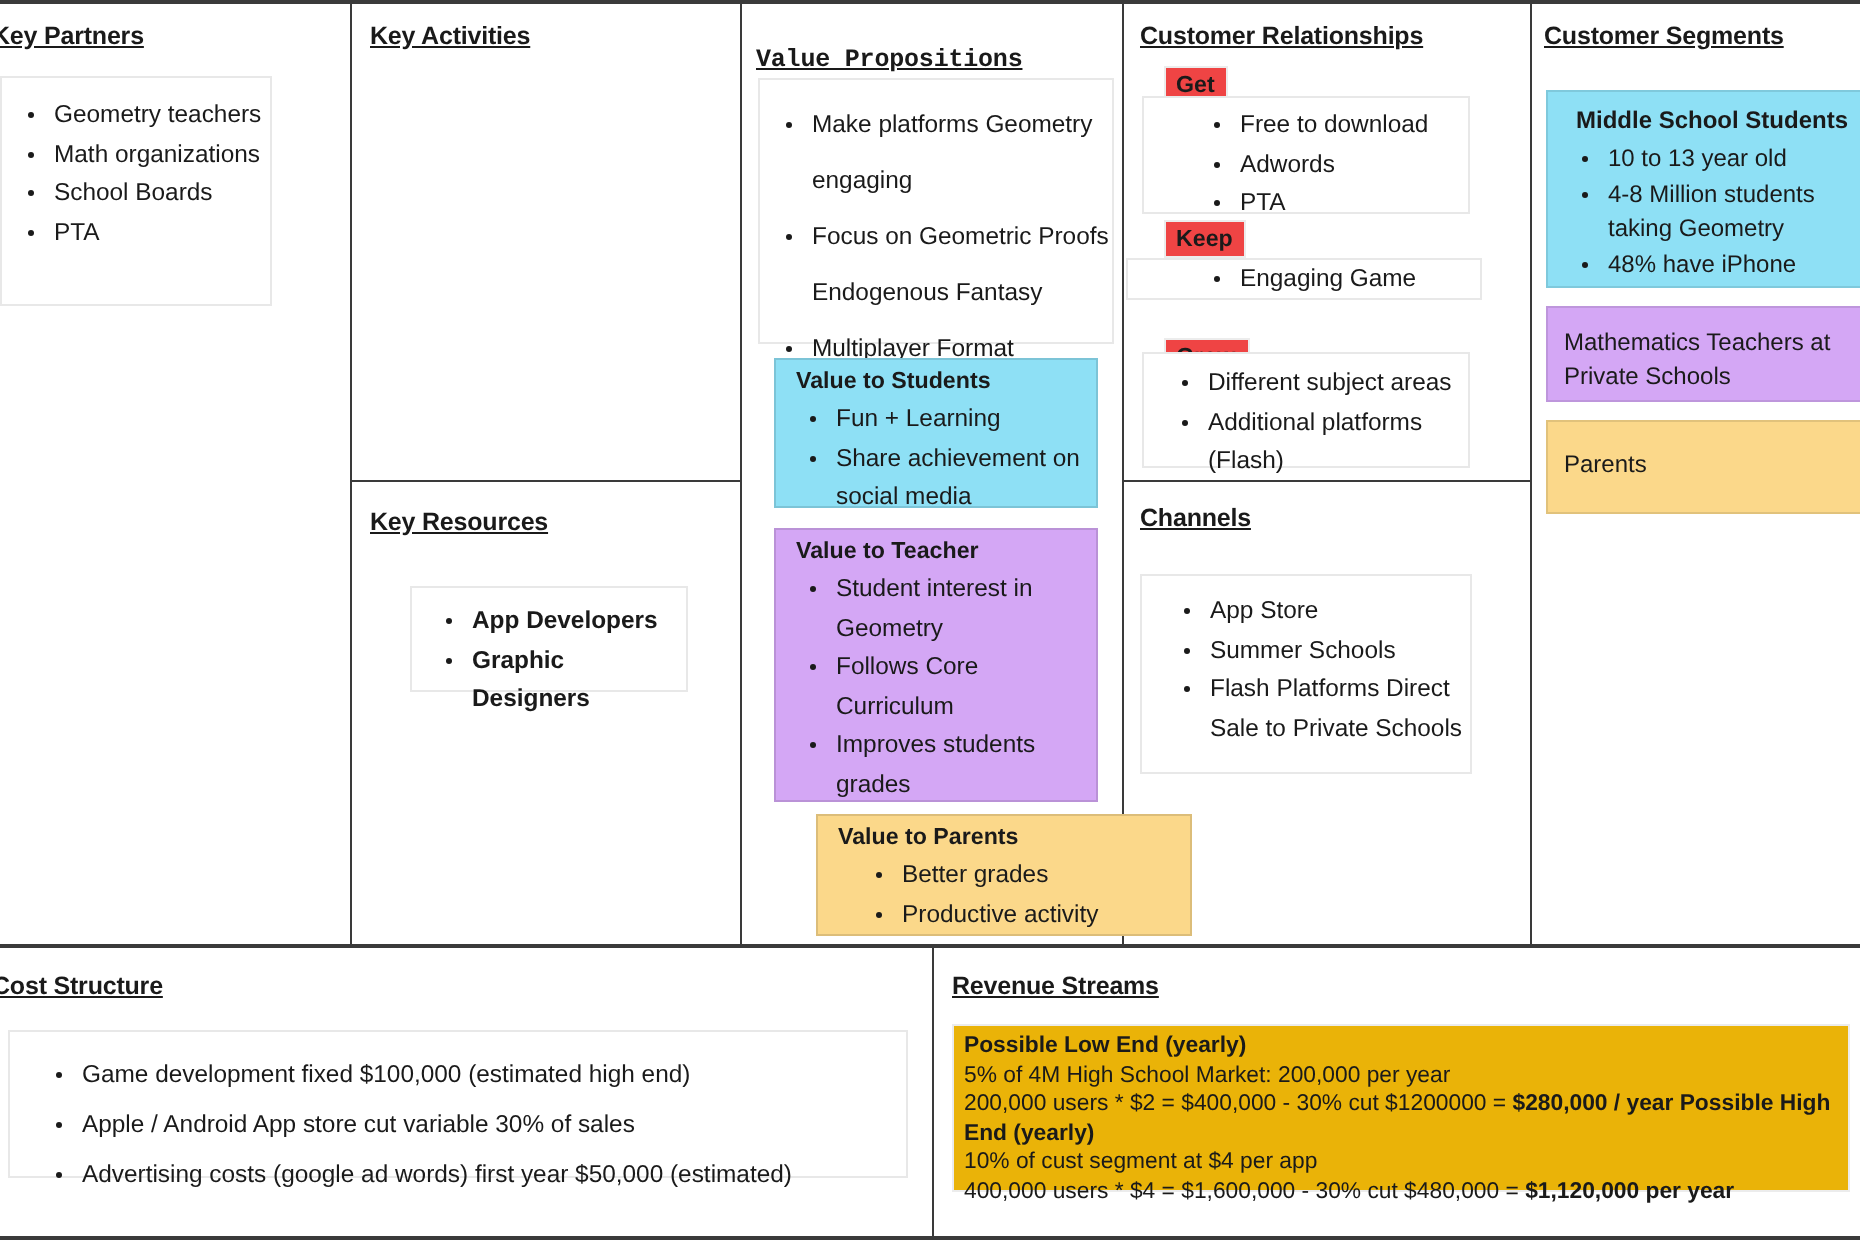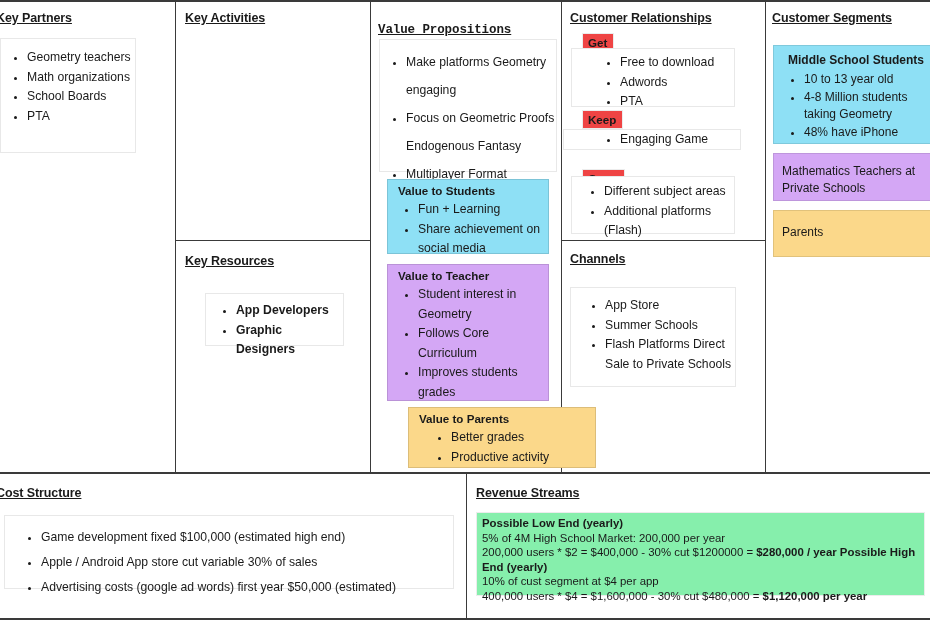--- a/index.html
+++ b/index.html
@@ -119,21 +119,21 @@
   .seg li {
     font-size: 12px;
     line-height: 17.5px;
   }
   .seg li::marker { font-size: 11px; }
 
   
   .rev-box {
     position: absolute;
     border: 1px solid #ececec;
-    background: #86efac;
+    background: #eab308;
     padding: 3px 4px 4px 5px;
   }
   .rev-box p {
     margin: 0;
     font-size: 11.4px;
     line-height: 14.6px;
   }
   .rev-box .b { font-weight: bold; }
 </style>
 </head>

